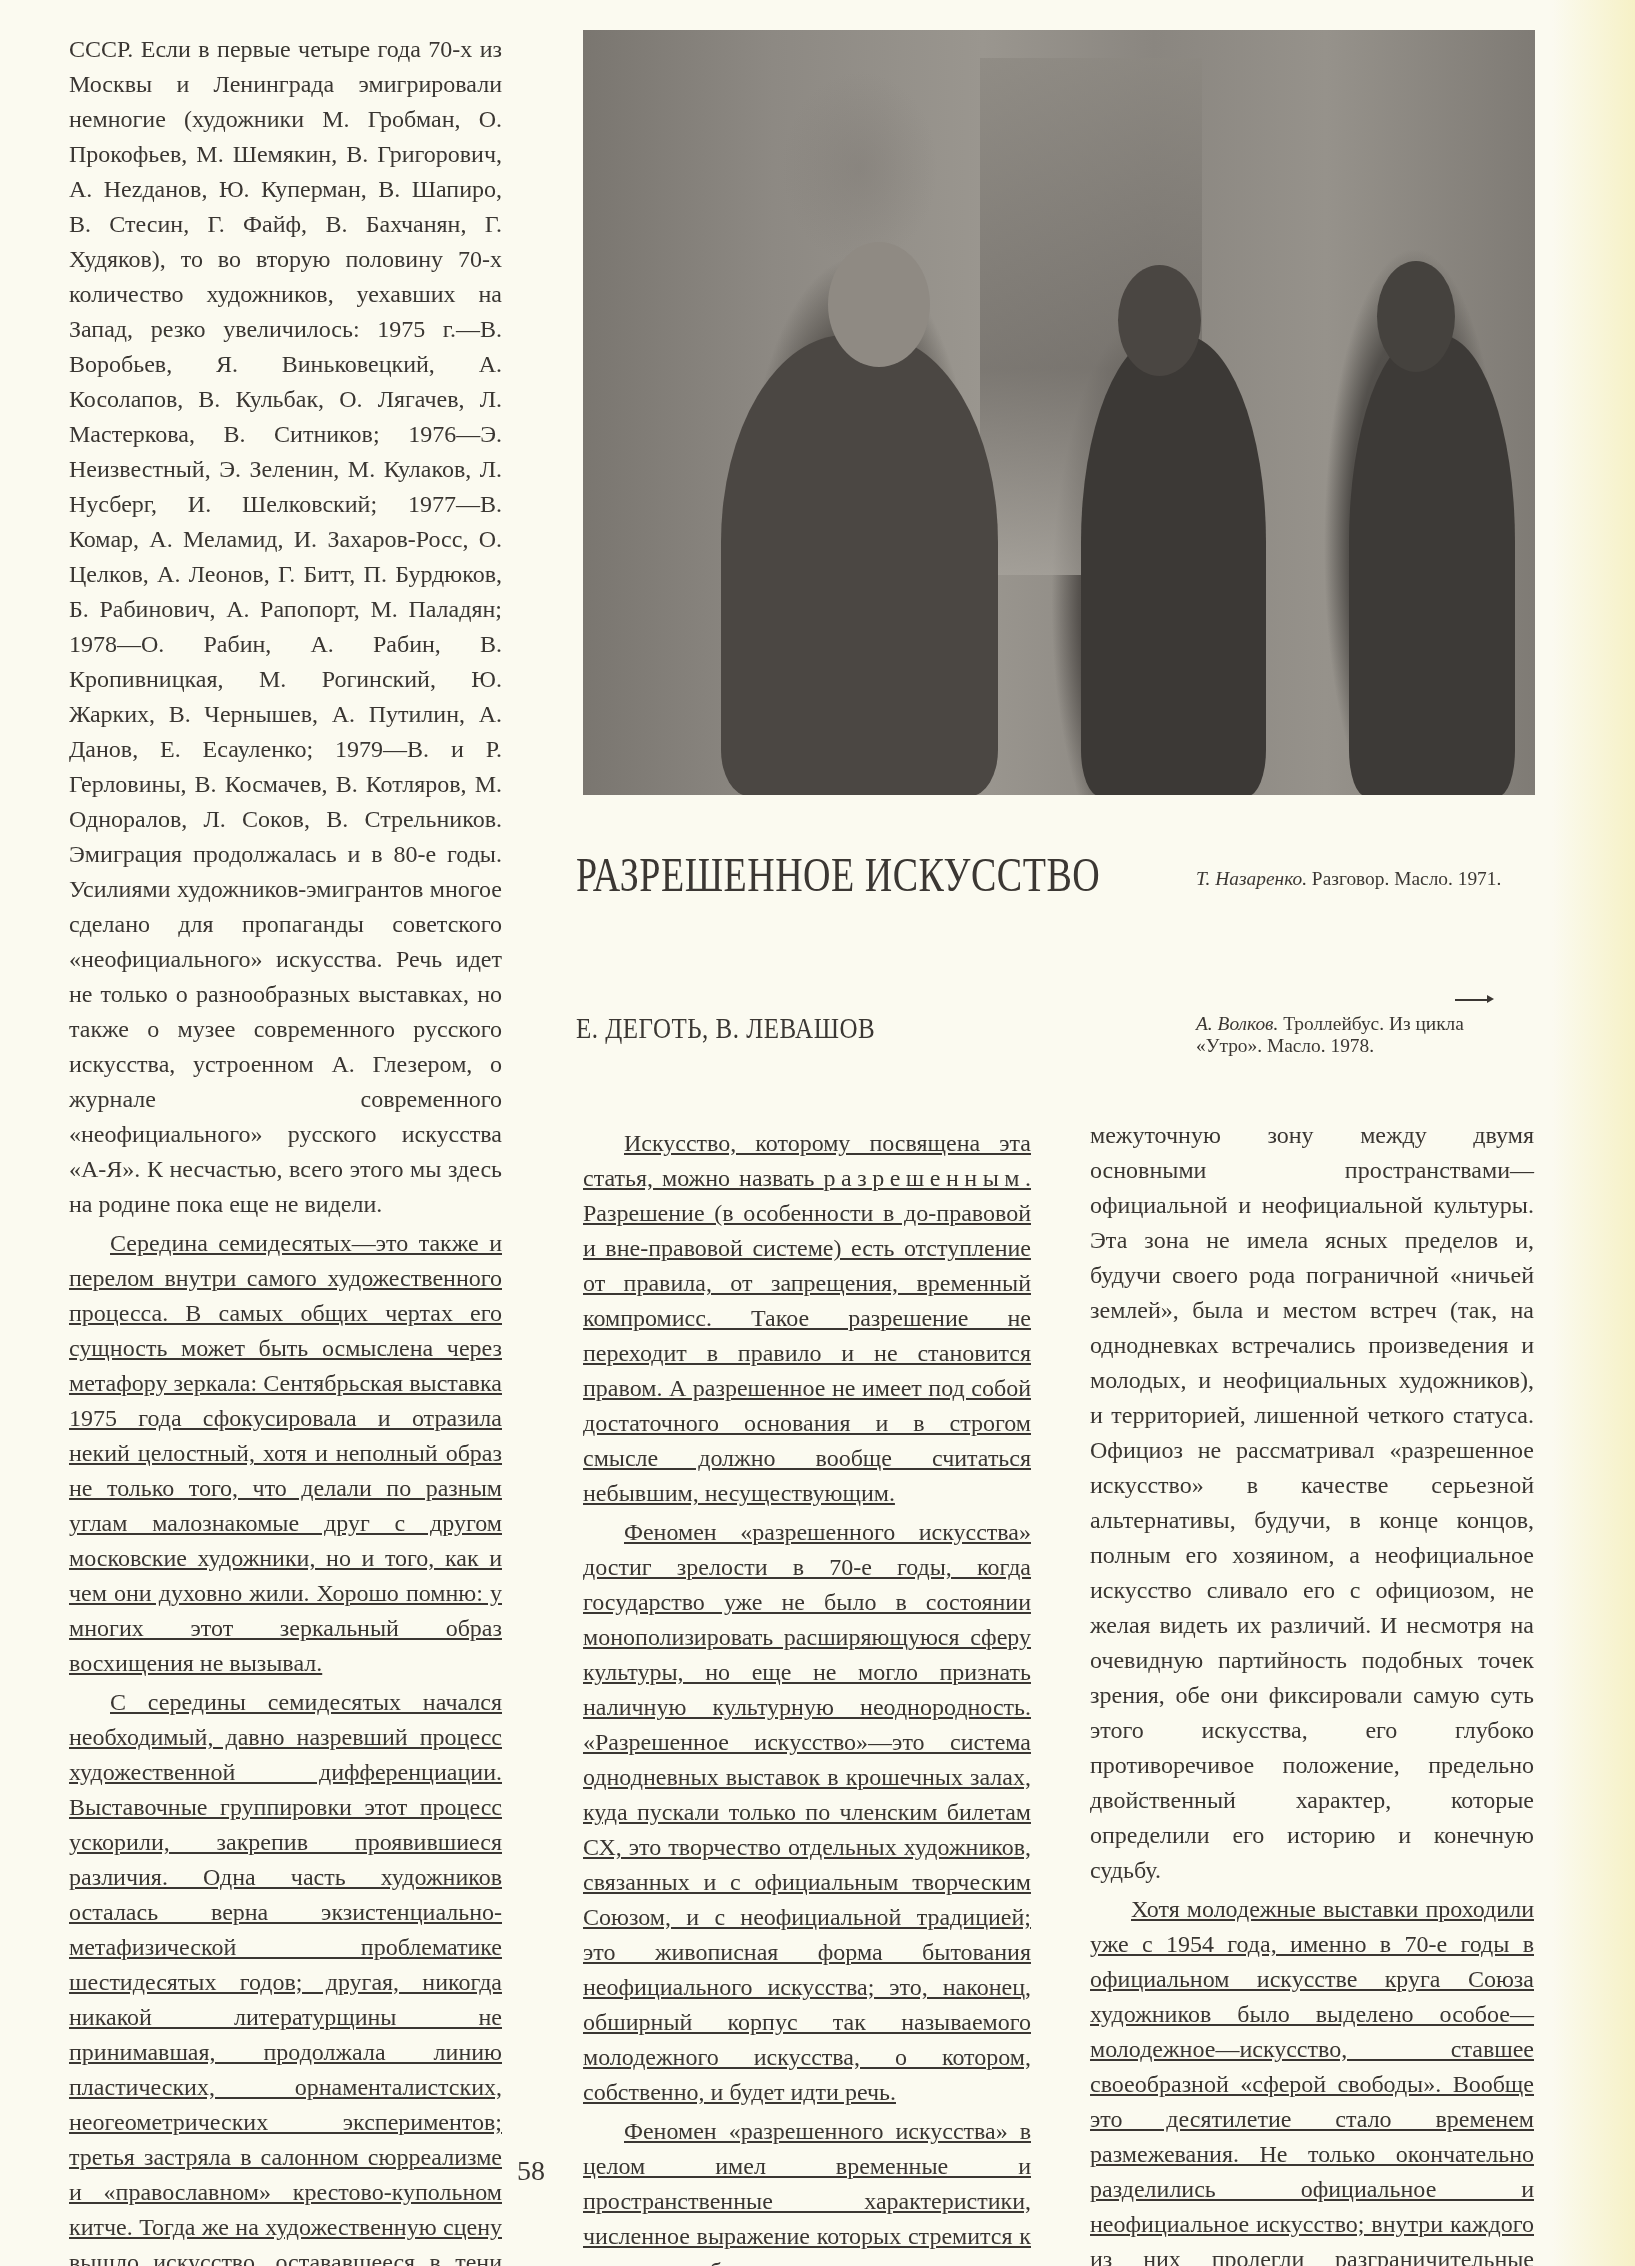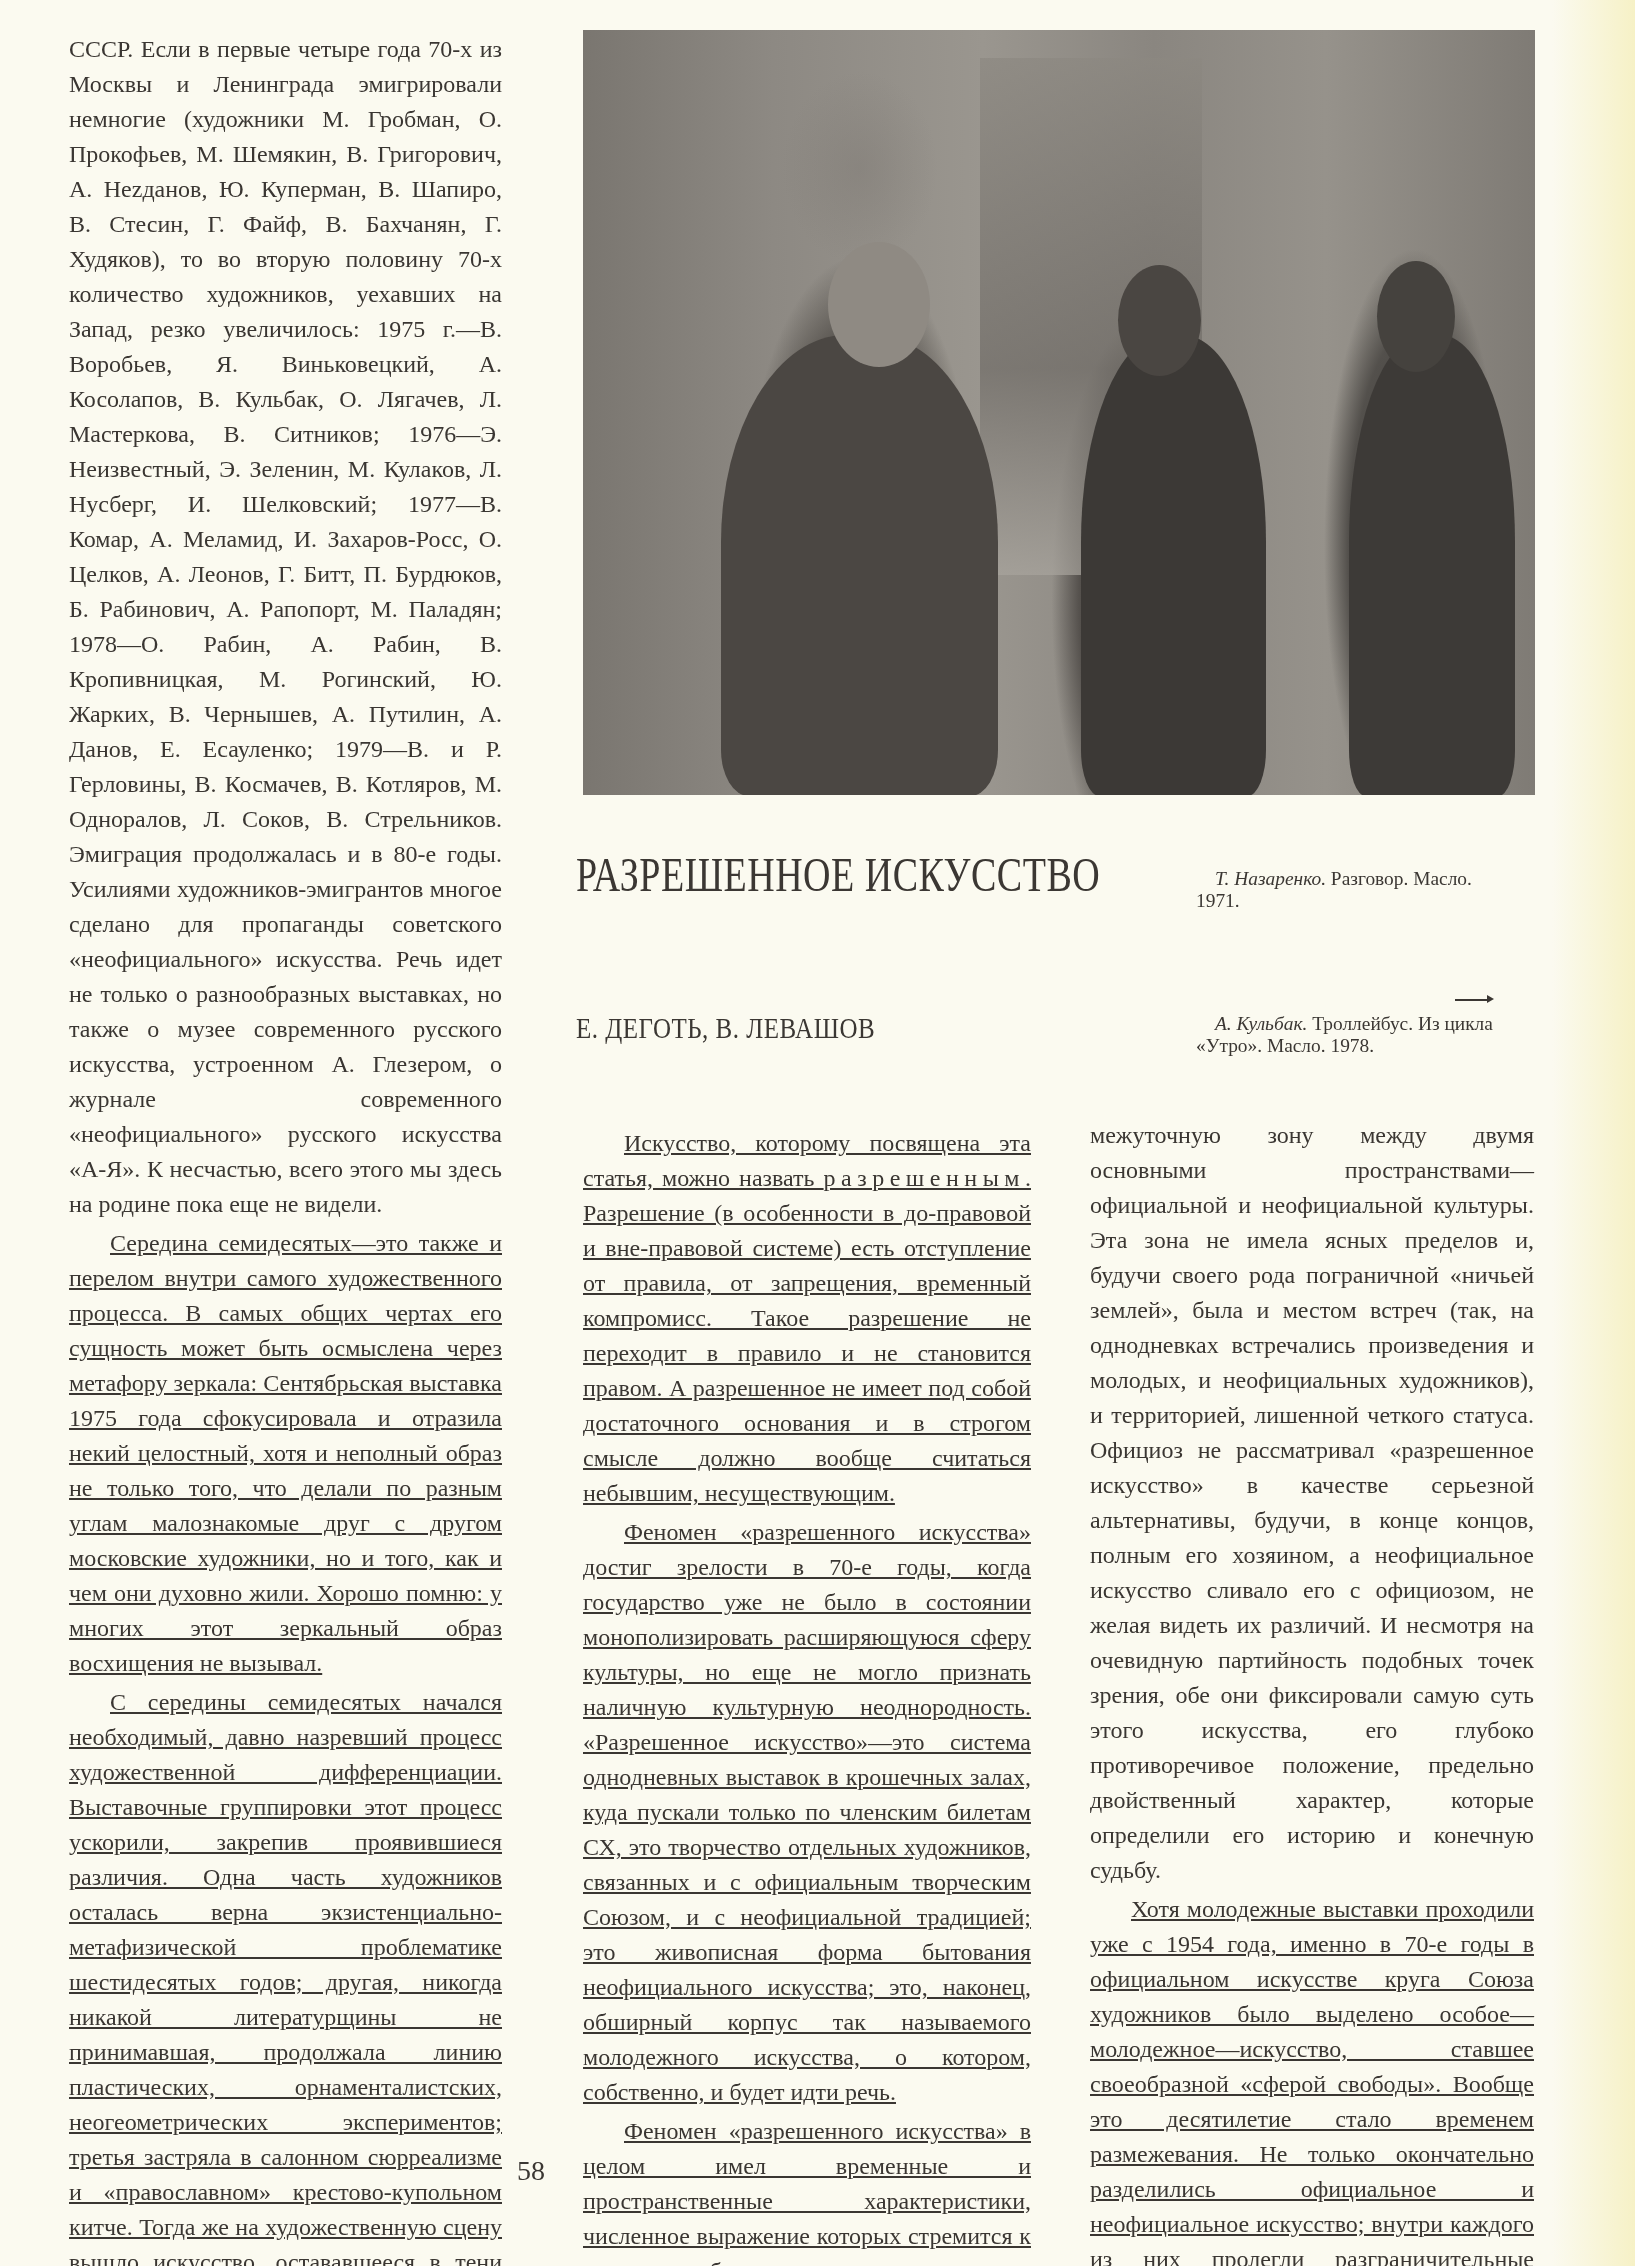--- a/index.html
+++ b/index.html
@@ -50,21 +50,21 @@
     font-family: "Liberation Serif", serif;
   }
   .authors {
     position: absolute; left: 576px; top: 1012px;
     font-size: 25px; letter-spacing: 0.5px; color: #3b3733;
     transform: scaleY(1.2); transform-origin: left top;
   }
   .caption {
     position: absolute; font-size: 19.4px; line-height: 22px; color: #3b3733;
   }
-  .caption i { font-style: italic; margin-left: 19px; }
+  .caption i { font-style: italic; }
   #caption-1 { left: 1196px; top: 868px; width: 314px; }
   #caption-2 { left: 1196px; top: 1013px; width: 314px; }
   .arrow {
     position: absolute; left: 1455px; top: 999px; width: 33px; height: 1.8px; background: #3b3733;
   }
   .arrow::after {
     content: ""; position: absolute; right: -5.5px; top: -3.7px;
     border-left: 7.4px solid #3b3733; border-top: 4.6px solid transparent; border-bottom: 4.6px solid transparent;
   }
   .page-number {
@@ -93,21 +93,21 @@
 </div>
 
 <div class="title">РАЗРЕШЕННОЕ ИСКУССТВО</div>
 <div class="authors">Е. ДЕГОТЬ, В. ЛЕВАШОВ</div>
 
 <div class="caption" id="caption-1">
   <i>Т. Назаренко.</i><span> Разговор. Масло. 1971.</span>
 </div>
 <div class="arrow"></div>
 <div class="caption" id="caption-2">
-  <i>А. Кульбак.</i><span> Троллейбус. Из цикла «Утро». Масло. 1978.</span>
+  <i>А. Волков.</i><span> Троллейбус. Из цикла «Утро». Масло. 1978.</span>
 </div>
 
 <div class="col" id="col-mid">
   <p class="ind"><span>Искусство, которому посвящена эта статья, можно назвать </span><span class="spaced">разрешенным</span><span>. Разрешение (в особенности в до-правовой и вне-правовой системе) есть отступление от правила, от запрещения, временный компромисс. Такое разрешение не переходит в правило и не становится правом. А разрешенное не имеет под собой достаточного основания и в строгом смысле должно вообще считаться небывшим, несуществующим.</span></p>
   <p class="ind">Феномен «разрешенного искусства» достиг зрелости в 70-е годы, когда государство уже не было в состоянии монополизировать расширяющуюся сферу культуры, но еще не могло признать наличную культурную неоднородность. «Разрешенное искусство»—это система однодневных выставок в крошечных залах, куда пускали только по членским билетам СХ, это творчество отдельных художников, связанных и с официальным творческим Союзом, и с неофициальной традицией; это живописная форма бытования неофициального искусства; это, наконец, обширный корпус так называемого молодежного искусства, о котором, собственно, и будет идти речь.</p>
   <p class="ind">Феномен «разрешенного искусства» в целом имел временные и пространственные характеристики, численное выражение которых стремится к нулю, к собственному несуществованию (редкие выставки, малые выставочные пространства, короткий срок экспонирования, ограниченный срок пребывания многочисленных молодых художников в качестве членов Молодежного объединения—фактически около десяти лет; немногочисленные, просто единицы художников немолодежного возраста). Кроме того, «разрешенное искусство» как область культуры представляло собой про-</p>
 </div>
 
 <div class="col" id="col-right">
   <p>межуточную зону между двумя основными пространствами—официальной и неофициальной культуры. Эта зона не имела ясных пределов и, будучи своего рода пограничной «ничьей землей», была и местом встреч (так, на однодневках встречались произведения и молодых, и неофициальных художников), и территорией, лишенной четкого статуса. Официоз не рассматривал «разрешенное искусство» в качестве серьезной альтернативы, будучи, в конце концов, полным его хозяином, а неофициальное искусство сливало его с официозом, не желая видеть их различий. И несмотря на очевидную партийность подобных точек зрения, обе они фиксировали самую суть этого искусства, его глубоко противоречивое положение, предельно двойственный характер, которые определили его историю и конечную судьбу.</p>

